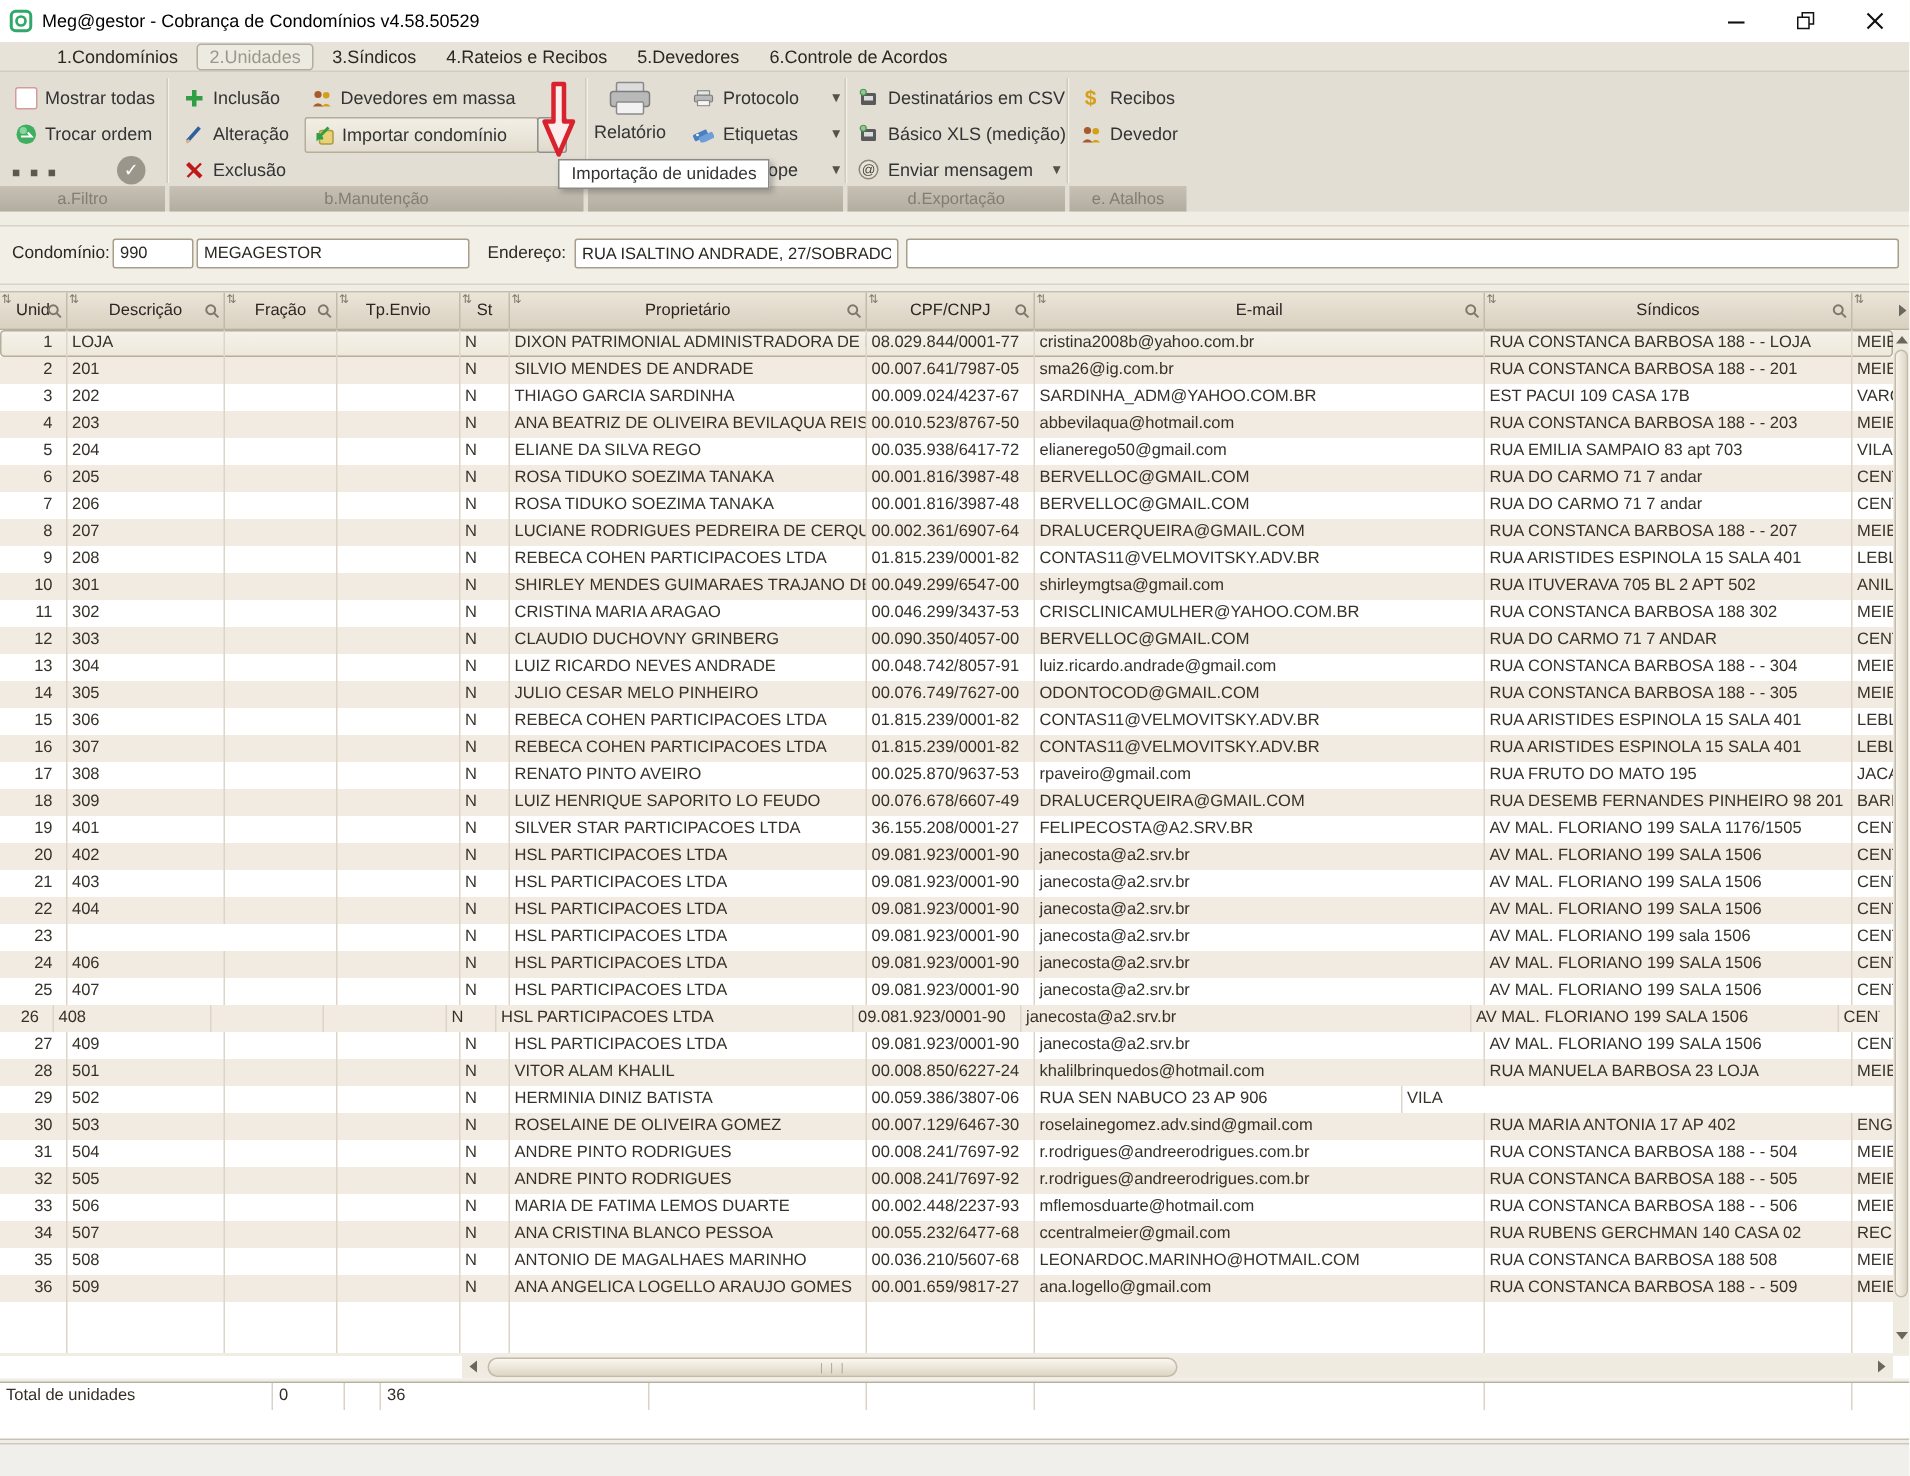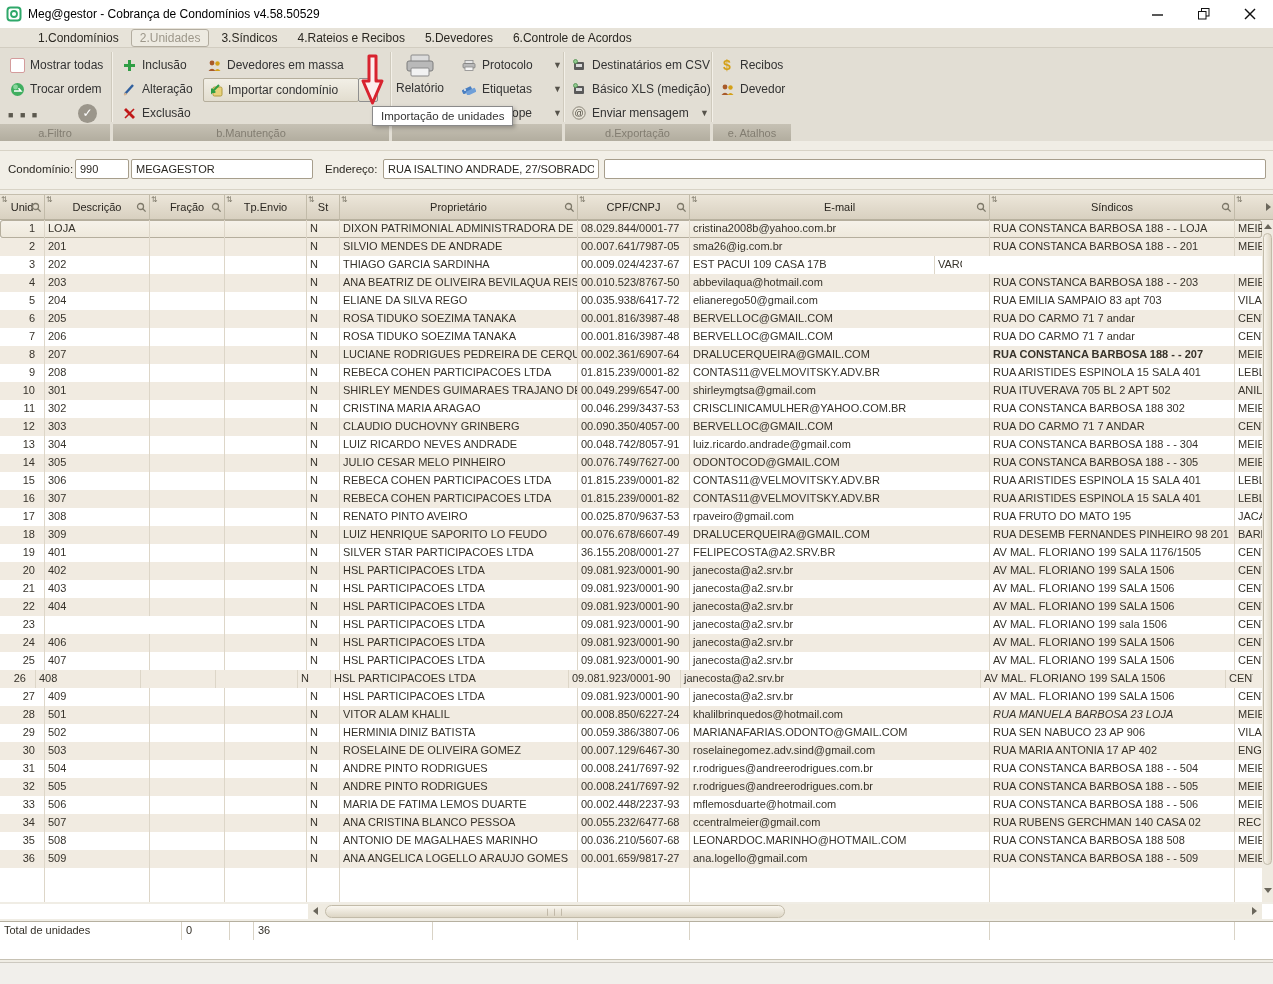--- a/index.html
+++ b/index.html
@@ -448,20 +448,21 @@
         <div class="tcell" style="width: 27px; border-right: none;">MEIE</div>
       </div>
       <div class="trow">
         <div class="tcell num" style="width: 45px;">3</div>
         <div class="tcell" style="width: 105px;">202</div>
         <div class="tcell" style="width: 75px;"></div>
         <div class="tcell" style="width: 82px;"></div>
         <div class="tcell" style="width: 33px;">N</div>
         <div class="tcell" style="width: 238px;">THIAGO GARCIA SARDINHA</div>
         <div class="tcell" style="width: 112px;">00.009.024/4237-67</div>
+        <div class="tcell" style="width: 300px;">SARDINHA_ADM@YAHOO.COM.BR</div>
         <div class="tcell" style="width: 245px;">EST PACUI 109 CASA 17B</div>
         <div class="tcell" style="width: 27px; border-right: none;">VARG</div>
       </div>
       <div class="trow alt">
         <div class="tcell num" style="width: 45px;">4</div>
         <div class="tcell" style="width: 105px;">203</div>
         <div class="tcell" style="width: 75px;"></div>
         <div class="tcell" style="width: 82px;"></div>
         <div class="tcell" style="width: 33px;">N</div>
         <div class="tcell" style="width: 238px;">ANA BEATRIZ DE OLIVEIRA BEVILAQUA REIS</div>
@@ -508,21 +509,21 @@
       </div>
       <div class="trow alt">
         <div class="tcell num" style="width: 45px;">8</div>
         <div class="tcell" style="width: 105px;">207</div>
         <div class="tcell" style="width: 75px;"></div>
         <div class="tcell" style="width: 82px;"></div>
         <div class="tcell" style="width: 33px;">N</div>
         <div class="tcell" style="width: 238px;">LUCIANE RODRIGUES PEDREIRA DE CERQUEIRA</div>
         <div class="tcell" style="width: 112px;">00.002.361/6907-64</div>
         <div class="tcell" style="width: 300px;">DRALUCERQUEIRA@GMAIL.COM</div>
-        <div class="tcell" style="width: 245px; font-weight: bold;">RUA CONSTANCA BARBOSA 188 - - 207</div>
+        <div class="tcell" style="width: 245px;">RUA CONSTANCA BARBOSA 188 - - 207</div>
         <div class="tcell" style="width: 27px; border-right: none;">MEIE</div>
       </div>
       <div class="trow">
         <div class="tcell num" style="width: 45px;">9</div>
         <div class="tcell" style="width: 105px;">208</div>
         <div class="tcell" style="width: 75px;"></div>
         <div class="tcell" style="width: 82px;"></div>
         <div class="tcell" style="width: 33px;">N</div>
         <div class="tcell" style="width: 238px;">REBECA COHEN PARTICIPACOES LTDA</div>
         <div class="tcell" style="width: 112px;">01.815.239/0001-82</div>
@@ -748,32 +749,31 @@
       </div>
       <div class="trow alt">
         <div class="tcell num" style="width: 45px;">28</div>
         <div class="tcell" style="width: 105px;">501</div>
         <div class="tcell" style="width: 75px;"></div>
         <div class="tcell" style="width: 82px;"></div>
         <div class="tcell" style="width: 33px;">N</div>
         <div class="tcell" style="width: 238px;">VITOR ALAM KHALIL</div>
         <div class="tcell" style="width: 112px;">00.008.850/6227-24</div>
         <div class="tcell" style="width: 300px;">khalilbrinquedos@hotmail.com</div>
-        <div class="tcell" style="width: 245px; font-style: italic;">RUA MANUELA BARBOSA 23 LOJA</div>
+        <div class="tcell" style="width: 245px;">RUA MANUELA BARBOSA 23 LOJA</div>
         <div class="tcell" style="width: 27px; border-right: none;">MEIE</div>
       </div>
       <div class="trow">
         <div class="tcell num" style="width: 45px;">29</div>
         <div class="tcell" style="width: 105px;">502</div>
         <div class="tcell" style="width: 75px;"></div>
         <div class="tcell" style="width: 82px;"></div>
         <div class="tcell" style="width: 33px;">N</div>
         <div class="tcell" style="width: 238px;">HERMINIA DINIZ BATISTA</div>
         <div class="tcell" style="width: 112px;">00.059.386/3807-06</div>
-        <div class="tcell" style="width: 300px;">MARIANAFARIAS.ODONTO@GMAIL.COM</div>
         <div class="tcell" style="width: 245px;">RUA SEN NABUCO 23 AP 906</div>
         <div class="tcell" style="width: 27px; border-right: none;">VILA</div>
       </div>
       <div class="trow alt">
         <div class="tcell num" style="width: 45px;">30</div>
         <div class="tcell" style="width: 105px;">503</div>
         <div class="tcell" style="width: 75px;"></div>
         <div class="tcell" style="width: 82px;"></div>
         <div class="tcell" style="width: 33px;">N</div>
         <div class="tcell" style="width: 238px;">ROSELAINE DE OLIVEIRA GOMEZ</div>

